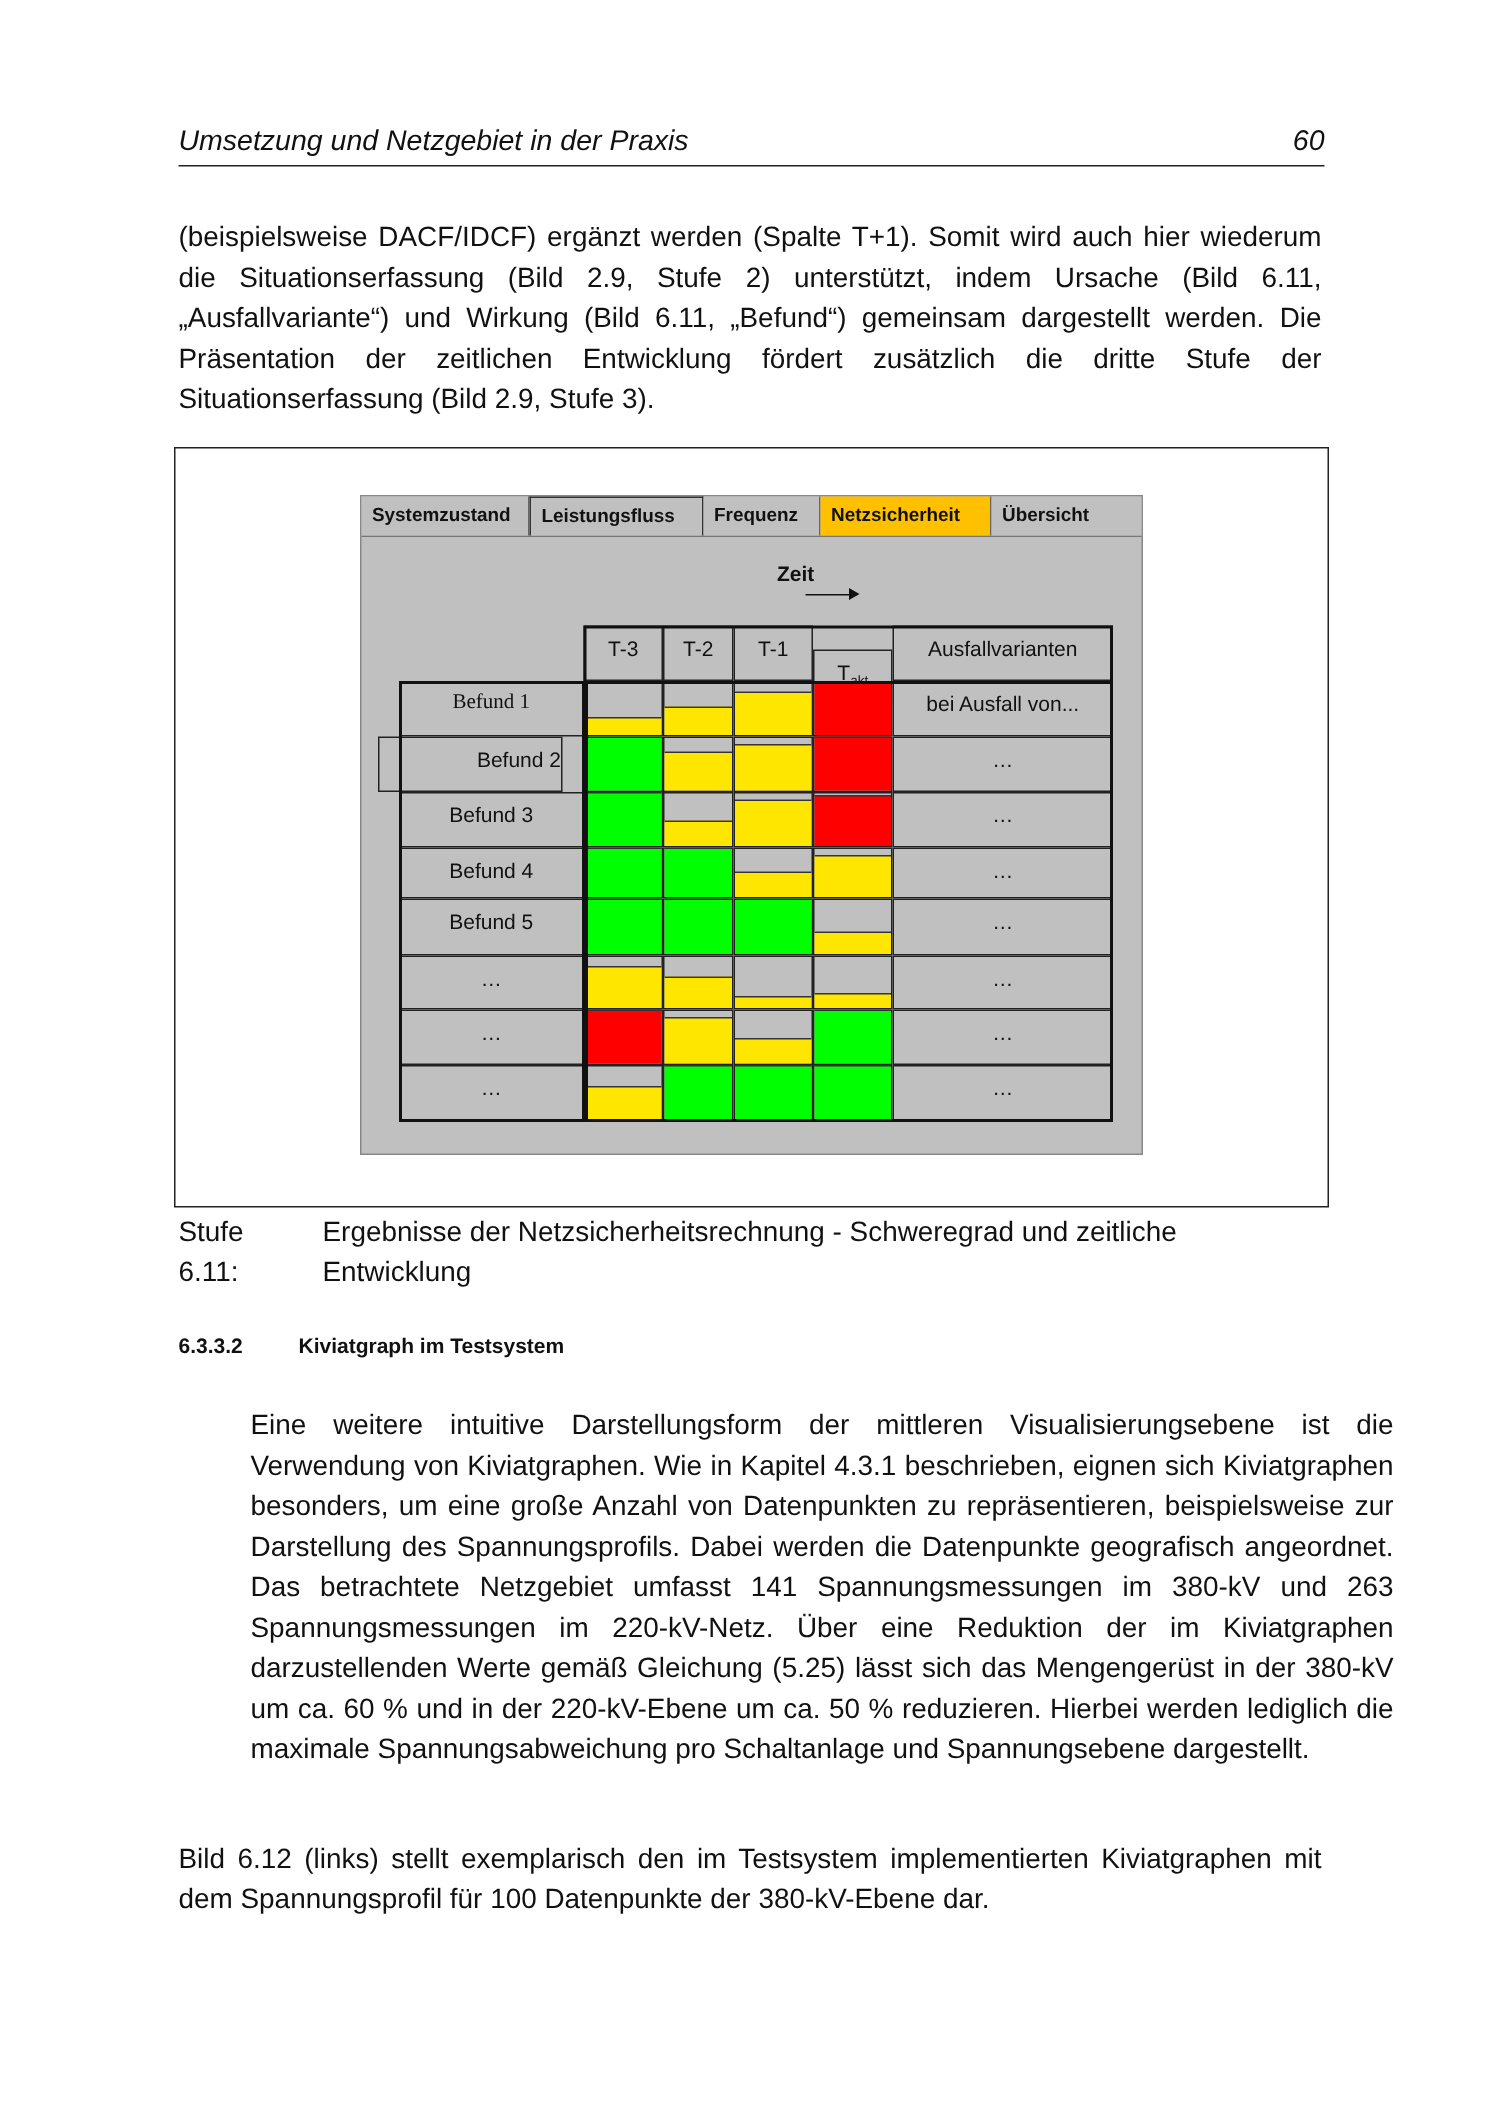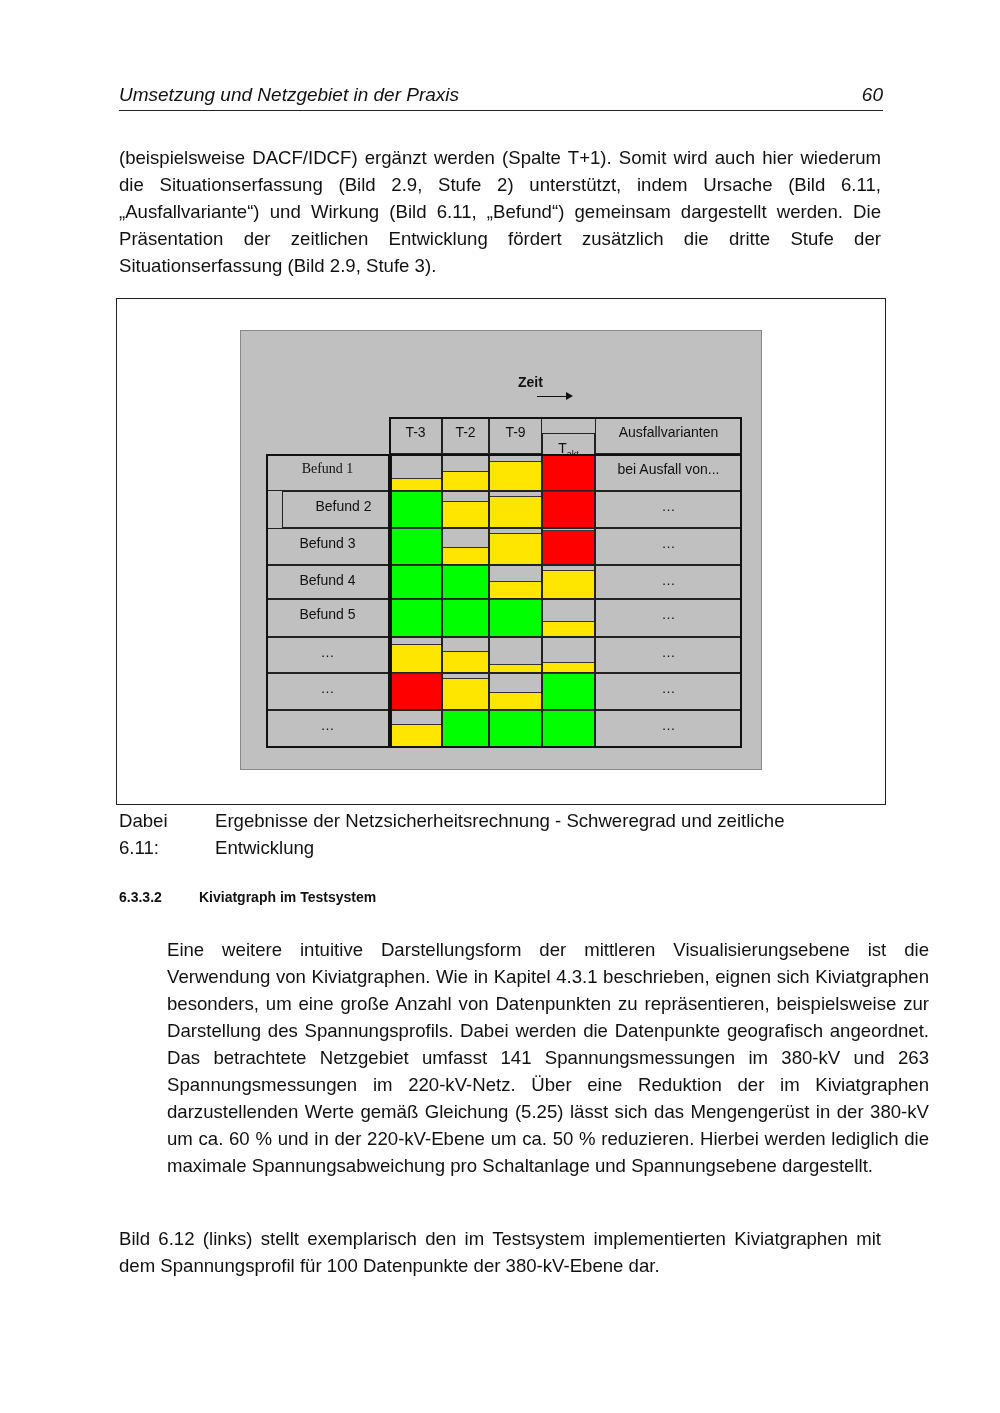--- a/index.html
+++ b/index.html
@@ -37,31 +37,38 @@
   <span class="pageno">60</span>
 </div>
 
 <div class="para" style="top:144px;">
   <p>(beispielsweise DACF/IDCF) ergänzt werden (Spalte T+1). Somit wird auch hier wiederum die Situationserfassung (Bild 2.9, Stufe 2) unterstützt, indem Ursache (Bild 6.11, „Ausfallvariante“) und Wirkung (Bild 6.11, „Befund“) gemeinsam dargestellt werden. Die Präsentation der zeitlichen Entwicklung fördert zusätzlich die dritte Stufe der Situationserfassung (Bild 2.9, Stufe 3).</p>
 </div>
 
 <div class="figure-box"></div>
 
 <div class="ui">
+  <div class="tabs">
+    <div class="tab" style="width:112px;">Systemzustand</div>
+    <div class="tab boxed" style="width:116px;">Leistungsfluss</div>
+    <div class="tab" style="width:78px;">Frequenz</div>
+    <div class="tab active" style="width:114px;">Netzsicherheit</div>
+    <div class="tab" style="width:100px;border-right:none;">Übersicht</div>
+  </div>
   <div class="zeit">Zeit</div>
   <div class="arrow"></div>
   <div class="grid" id="grid">
       <div class="cell" style="left: 148px; top: 86px; width: 53px; height: 37px;">
         <span class="lbl" style="top: 6px;">T-3</span>
       </div>
       <div class="cell" style="left: 201px; top: 86px; width: 47px; height: 37px;">
         <span class="lbl" style="top: 6px;">T-2</span>
       </div>
       <div class="cell" style="left: 248px; top: 86px; width: 53px; height: 37px;">
-        <span class="lbl" style="top: 6px;">T-9</span>
+        <span class="lbl" style="top: 6px;">T-1</span>
       </div>
       <div class="cell" style="left: 301px; top: 86px; width: 53px; height: 37px; margin-top: 16px;">
         <span class="lbl" style="top: 6px;">T<sub style="font-size: 9px;">akt</sub></span>
       </div>
       <div class="cell" style="left: 354px; top: 86px; width: 147px; height: 37px;">
         <span class="lbl" style="top: 6px;">Ausfallvarianten</span>
       </div>
       <div class="outer-head" style="left: 148px; top: 86px; width: 353px; height: 39px;"></div>
       <div class="cell" style="left: 25px; top: 123px; width: 123px; height: 37px; font-family: Liberation Serif, serif;">
         <span class="lbl">Befund 1</span>
@@ -74,21 +81,21 @@
       </div>
       <div class="cell" style="left: 248px; top: 123px; width: 53px; height: 37px;">
         <div class="bar" style="height: 28px; background: rgb(255, 230, 0);"></div>
       </div>
       <div class="cell" style="left: 301px; top: 123px; width: 53px; height: 37px;">
         <div class="bar" style="height: 35px; background: rgb(255, 0, 0);"></div>
       </div>
       <div class="cell" style="left: 354px; top: 123px; width: 147px; height: 37px;">
         <span class="lbl">bei Ausfall von...</span>
       </div>
-      <div class="cell" style="left: 41px; top: 160px; width: 123px; height: 37px;">
+      <div class="cell" style="left: 11px; top: 160px; width: 123px; height: 37px; text-align: right;">
         <span class="lbl">Befund 2</span>
       </div>
       <div class="cell" style="left: 148px; top: 160px; width: 53px; height: 37px;">
         <div class="bar" style="height: 35px; background: rgb(0, 255, 0);"></div>
       </div>
       <div class="cell" style="left: 201px; top: 160px; width: 47px; height: 37px;">
         <div class="bar" style="height: 25px; background: rgb(255, 230, 0);"></div>
       </div>
       <div class="cell" style="left: 248px; top: 160px; width: 53px; height: 37px;">
         <div class="bar" style="height: 30px; background: rgb(255, 230, 0);"></div>
@@ -206,21 +213,21 @@
       </div>
       <div class="cell" style="left: 354px; top: 379px; width: 147px; height: 37px;">
         <span class="lbl">…</span>
       </div>
       <div class="outer-head" style="left: 25px; top: 123px; width: 476px; height: 294px;"></div>
       <div class="outer-head" style="left: 147px; top: 123px; width: 2.5px; height: 293px;"></div>
     </div>
 </div>
 
 <div class="caption">
-  <span class="num">Dabei 6.11:</span>
+  <span class="num">Stufe 6.11:</span>
   <span class="txt">Ergebnisse der Netzsicherheitsrechnung - Schweregrad und zeitliche Entwicklung</span>
 </div>
 
 <div class="section">
   <span class="snum">6.3.3.2</span><span>Kiviatgraph im Testsystem</span>
 </div>
 
 <div class="para" style="top:936px;margin-left:48px;">
   <p>Eine weitere intuitive Darstellungsform der mittleren Visualisierungsebene ist die Verwendung von Kiviatgraphen. Wie in Kapitel 4.3.1 beschrieben, eignen sich Kiviatgraphen besonders, um eine große Anzahl von Datenpunkten zu repräsentieren, beispielsweise zur Darstellung des Spannungsprofils. Dabei werden die Datenpunkte geografisch angeordnet. Das betrachtete Netzgebiet umfasst 141 Spannungsmessungen im 380-kV und 263 Spannungsmessungen im 220-kV-Netz. Über eine Reduktion der im Kiviatgraphen darzustellenden Werte gemäß Gleichung (5.25) lässt sich das Mengengerüst in der 380-kV um ca. 60 % und in der 220-kV-Ebene um ca. 50 % reduzieren. Hierbei werden lediglich die maximale Spannungsabweichung pro Schaltanlage und Spannungsebene dargestellt.</p>
 </div>

